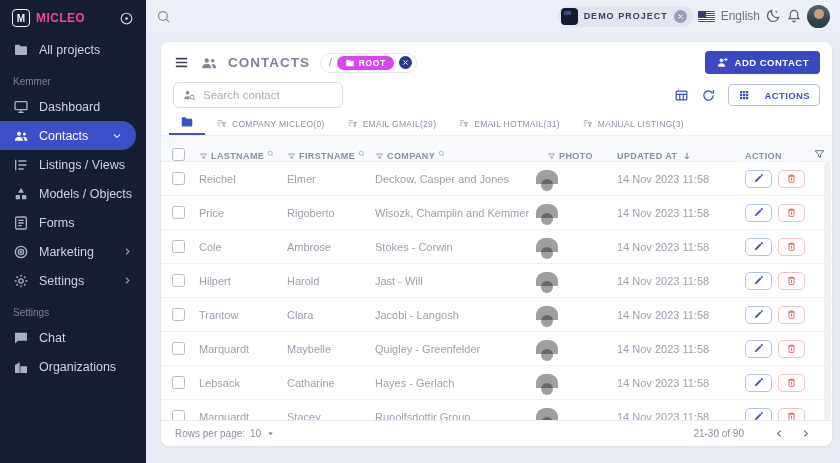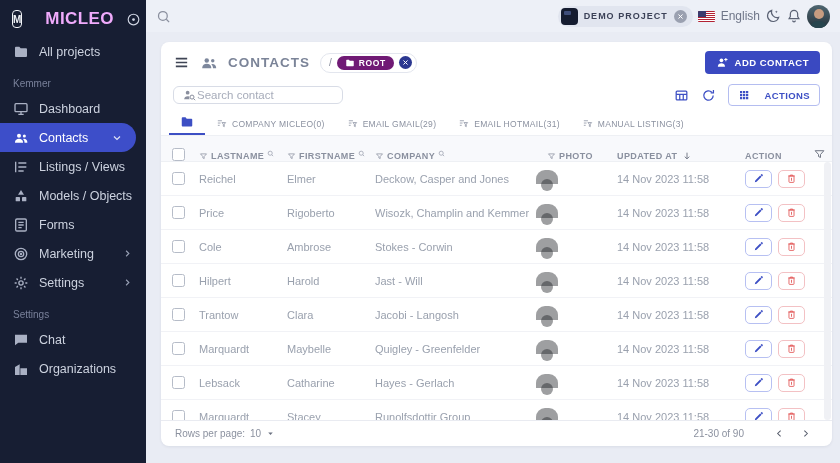--- a/index.html
+++ b/index.html
@@ -7,21 +7,21 @@
               font-family:"Liberation Sans", sans-serif; }
   svg { display:block; }
 
   
   .sidebar { position:absolute; left:0; top:0; width:146px; height:463px;
              background:#171e33; color:#d3d8e4; z-index:3; }
   .logo-row { display:flex; align-items:center; gap:6px; padding:9px 12px 8px; }
   .logo-mark { width:18px; height:18px; border:1.6px solid #f2f4f8; border-radius:4px;
                display:flex; align-items:center; justify-content:center;
                font-size:10px; font-weight:bold; color:#f2f4f8; }
-  .logo-text { font-size:17px; font-weight:bold; color:#f0abfc; letter-spacing:.4px;margin-left:17px; }
+  .logo-text { font-size:12px; font-weight:bold; color:#ec4899; letter-spacing:.4px; }
   .logo-row .spacer { flex:1; }
   .side-item { display:flex; align-items:center; gap:10px; padding:7px 13px;
                font-size:12.5px; color:#ccd2df; cursor:pointer; height:29px; }
   .side-item .s-ic { color:#aab1c4; flex:0 0 auto; }
   .side-item .chev { margin-left:auto; color:#98a0b5; }
   .side-item.active { background:#3d4ec9; color:#fff; border-radius:0 18px 18px 0;
                       margin-right:10px; }
   .side-item.active .s-ic { color:#fff; }
   .section-label { font-size:10px; color:#79819a; padding:12px 13px 5px; }
 
@@ -58,33 +58,33 @@
            background:#fff; border-radius:8px; box-shadow:0 1px 3px rgba(20,30,60,.07);
            display:flex; flex-direction:column; overflow:hidden; }
 
   .panel-header { height:33px; display:flex; align-items:center; gap:10px; padding:8px 12px 0; }
   .burger { color:#3f4555; cursor:pointer; }
   .title-ic { color:#7d879c; }
   .page-title { font-size:13.5px; font-weight:bold; color:#7b8498; letter-spacing:1px; }
   .crumb-pill { display:flex; align-items:center; gap:5px; border:1px solid #e3e6ee;
                 border-radius:14px; padding:2px 4px 2px 8px; }
   .crumb-slash { font-size:10px; color:#8a8f9e; }
-  .root-chip { display:flex; align-items:center; gap:4px; background:#701a75; color:#fff;
+  .root-chip { display:flex; align-items:center; gap:4px; background:#d946ef; color:#fff;
                border-radius:10px; padding:2px 8px; font-size:8.5px; font-weight:bold;
                letter-spacing:.6px; cursor:pointer; }
   .x-circle-blue { width:13px; height:13px; border-radius:50%; background:#2b3790; color:#fff;
                    display:flex; align-items:center; justify-content:center; cursor:pointer; }
   .ph-spacer { flex:1; }
   .btn-add { display:flex; align-items:center; gap:6px; background:#3a49c1; color:#fff;
              border:none; border-radius:4px; padding:5px 11px; font-size:9.5px; font-weight:bold;
              letter-spacing:.5px; cursor:pointer; font-family:inherit; }
 
   .toolbar { height:36px; display:flex; align-items:center; gap:12px; padding:4px 12px 0; }
-  .search-box { width:170px; height:18px; border:1px solid #d8dce6; border-radius:6px;
-                display:flex; align-items:center; padding:0 8px; background:#fff; }
+  .search-box { width:170px; height:26px; border:1px solid #d8dce6; border-radius:6px;
+                display:flex; align-items:center; gap:6px; padding:0 8px; background:#fff; }
   .search-box .sb-ic { color:#8a8f9e; flex:0 0 auto; }
   .search-box input { border:none; outline:none; flex:1; min-width:0; font-size:11.5px;
                 font-family:inherit; color:#3b4157; background:transparent; }
   .search-box input::placeholder { color:#a7acba; }
   .tool-right { margin-left:auto; display:flex; align-items:center; gap:12px; }
   .tool-ic { color:#3d4fc4; cursor:pointer; }
   .btn-actions { display:flex; align-items:center; gap:14px; background:#fff; color:#3d4fc4;
                  border:1px solid #b4bdf0; border-radius:4px; padding:4px 9px; font-size:9.5px;
                  font-weight:bold; letter-spacing:.4px; cursor:pointer; font-family:inherit; }
 

